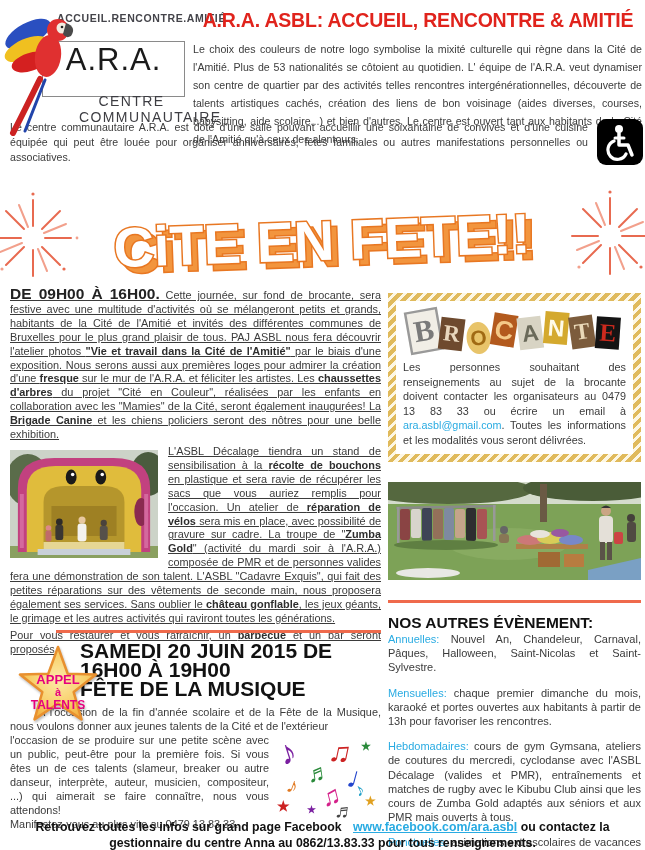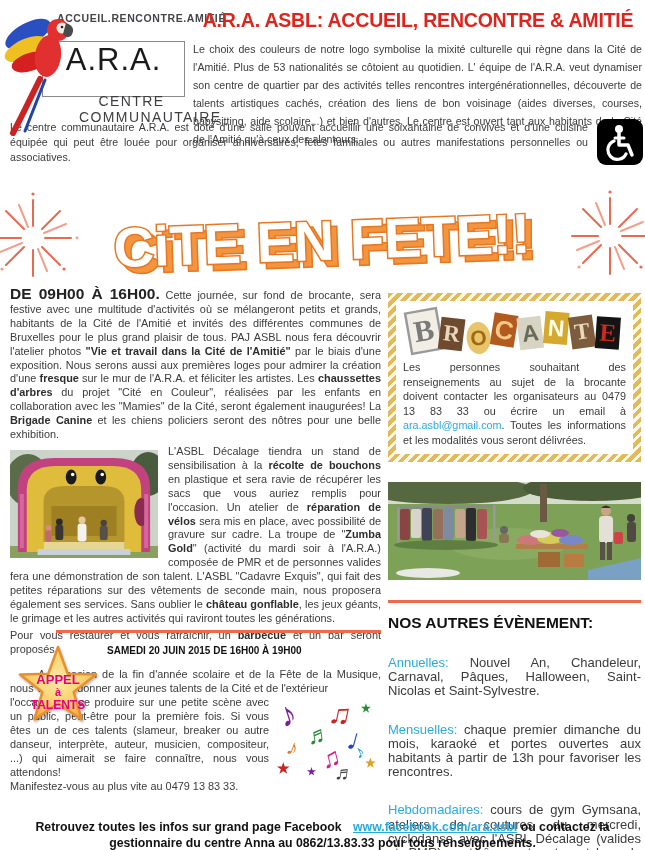--- a/index.html
+++ b/index.html
@@ -30,21 +30,21 @@
   .fete-banner{position:absolute;left:0;top:190px;width:645px;height:100px;}
 
   
   .main-left{position:absolute;left:10px;top:287px;width:371px;font-size:10.9px;
              line-height:13.9px;text-align:justify;color:#3b3b3b;}
   .lead{font-weight:bold;font-size:15.5px;color:#222;}
   .b{font-weight:bold;color:#2e2e2e;}
   .lnk{color:#29ABE2;text-decoration:none;}
   .lnk-u{color:#29ABE2;text-decoration:underline;font-weight:bold;margin-left:8px;}
   .castle{float:left;width:148px;height:108px;margin:5px 10px 2px 0;}
-  .main-left p{margin:0 0 3px 0;}
+  .main-left p{margin:0 0 3px 0;text-decoration:underline;}
 
   
   .col-right{position:absolute;left:388px;top:293px;width:253px;}
   .brocante-box{border:8px solid transparent;
     border-image:repeating-linear-gradient(135deg,#e0ba5c 0 4px,#fdf7e4 4px 7px) 8;
     background:#fff;padding:5px 7px 7px;}
   .brocante-title{display:flex;justify-content:center;align-items:center;height:46px;margin:2px 0 6px;}
   .rl{display:inline-block;width:24px;height:32px;line-height:32px;text-align:center;
       font-weight:bold;font-size:23px;margin:0 1px;}
   .rl0{font-family:"Liberation Serif",serif;border:2px solid #999;transform:rotate(-10deg) scale(1.2);font-size:25px;}
@@ -53,28 +53,28 @@
   .rl3{transform:rotate(9deg) translateY(-1px);font-size:26px;}
   .rl4{transform:rotate(-7deg) translateY(2px);}
   .rl5{transform:rotate(5deg) translateY(-3px);}
   .rl6{transform:rotate(-8deg) translateY(1px);font-family:"Liberation Serif",serif;}
   .rl7{transform:rotate(4deg) translateY(2px);font-family:"Liberation Serif",serif;font-size:25px;}
   .brocante-text{font-size:10.8px;line-height:14.5px;text-align:justify;color:#3b3b3b;}
   .brocante-photo{display:block;margin-top:20px;width:253px;height:98px;}
   .divider{height:3px;background:#ef6a4c;border:none;margin:0;}
   .right-divider{margin-top:20px;}
   .activities-heading{margin-top:11px;font-size:15.5px;font-weight:bold;color:#111;}
-  .activity{margin-top:24px;font-size:13px;line-height:14.2px;text-align:justify;color:#3b3b3b;}
+  .activity{margin-top:0;font-size:11px;line-height:14.2px;text-align:justify;color:#3b3b3b;}
   .activity .lbl{color:#29ABE2;}
 
   
   .fete-musique{position:absolute;left:10px;top:628px;width:371px;}
   .fm-divider{position:absolute;left:46px;top:2px;width:325px;}
   .fm-star{position:absolute;left:2px;top:7px;width:92px;height:100px;filter:drop-shadow(1px 2px 1px rgba(0,0,0,.25));}
-  .fm-head{margin-left:97px;padding-top:13px;font-weight:bold;font-size:10px;line-height:19px;color:#111;}
+  .fm-head{margin-left:70px;padding-top:13px;font-weight:bold;font-size:21px;line-height:19px;color:#111;}
   .fm-body{margin-top:7px;font-size:10.9px;line-height:14px;text-align:justify;color:#3b3b3b;}
   .fm-body p{margin:0;}
   .fm-p1{text-indent:28px;}
   .notes{float:right;position:relative;width:104px;height:88px;margin:2px 0 2px 8px;}
   .note{position:absolute;font-weight:bold;line-height:1;}
   .n0{left:2px;top:0;font-size:34px;transform:rotate(-18deg);}
   .n1{left:52px;top:2px;font-size:30px;transform:rotate(12deg);}
   .n2{left:30px;top:26px;font-size:24px;transform:rotate(-8deg);}
   .n3{left:70px;top:30px;font-size:30px;transform:rotate(15deg);}
   .n4{left:10px;top:40px;font-size:22px;transform:rotate(20deg);}
@@ -268,20 +268,21 @@
       </defs>
       <polygon points="44,12 53.7,38.7 82,39.6 59.7,57.1 67.5,84.4 44,68.5 20.5,84.4 28.3,57.1 6,39.6 34.3,38.7" fill="url(#stargrad)" stroke="#e8902f" stroke-width="2.5" stroke-linejoin="round"></polygon>
       <g fill="#e6007e" font-family="Liberation Sans, sans-serif" font-weight="bold" text-anchor="middle">
         <text x="44" y="49" font-size="13">APPEL</text>
         <text x="44" y="61" font-size="11">à</text>
         <text x="44" y="74" font-size="12">TALENTS</text>
       </g>
     </svg>
     <div class="fm-head">
       <div>SAMEDI 20 JUIN 2015 DE 16H00 À 19H00</div>
+      <div>FÊTE DE LA MUSIQUE</div>
     </div>
     <div class="fm-body">
       <p class="fm-p1">A l'occasion de la fin d'année scolaire et de la Fête de la Musique, nous voulons donner aux jeunes talents de la Cité et de l'extérieur</p>
       <p><span class="notes">
             <span class="note n0" style="color: rgb(122, 31, 160);">♪</span>
             <span class="note n1" style="color: rgb(204, 34, 34);">♫</span>
             <span class="note n2" style="color: rgb(42, 138, 58);">♬</span>
             <span class="note n3" style="color: rgb(34, 68, 204);">♩</span>
             <span class="note n4" style="color: rgb(224, 120, 32);">♪</span>
             <span class="note n5" style="color: rgb(212, 32, 138);">♫</span>

